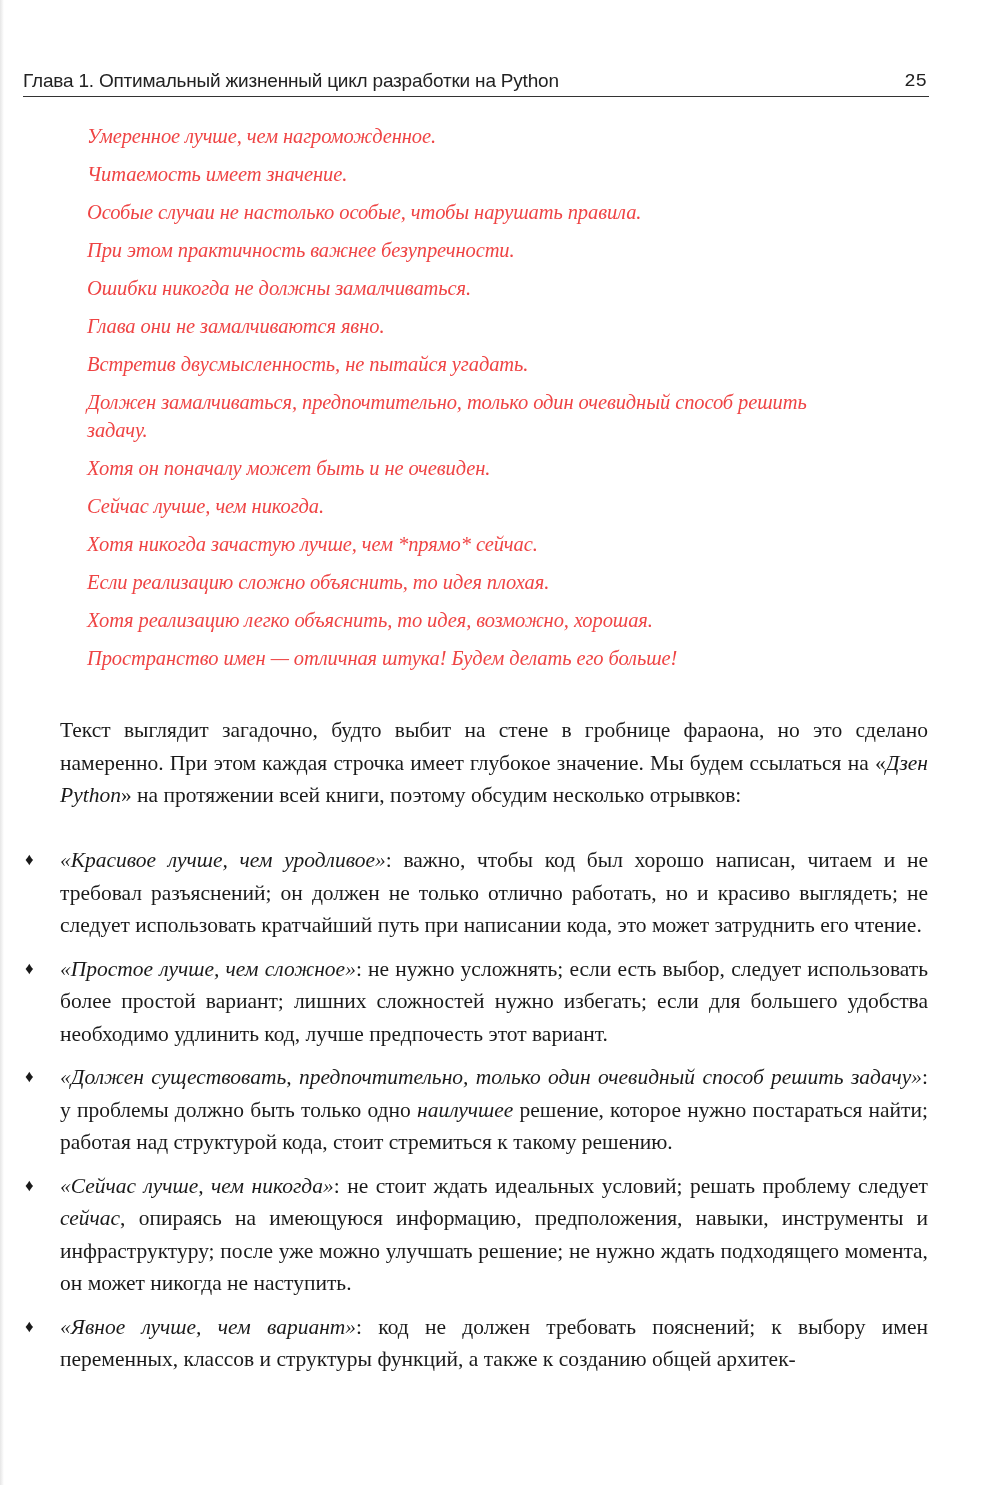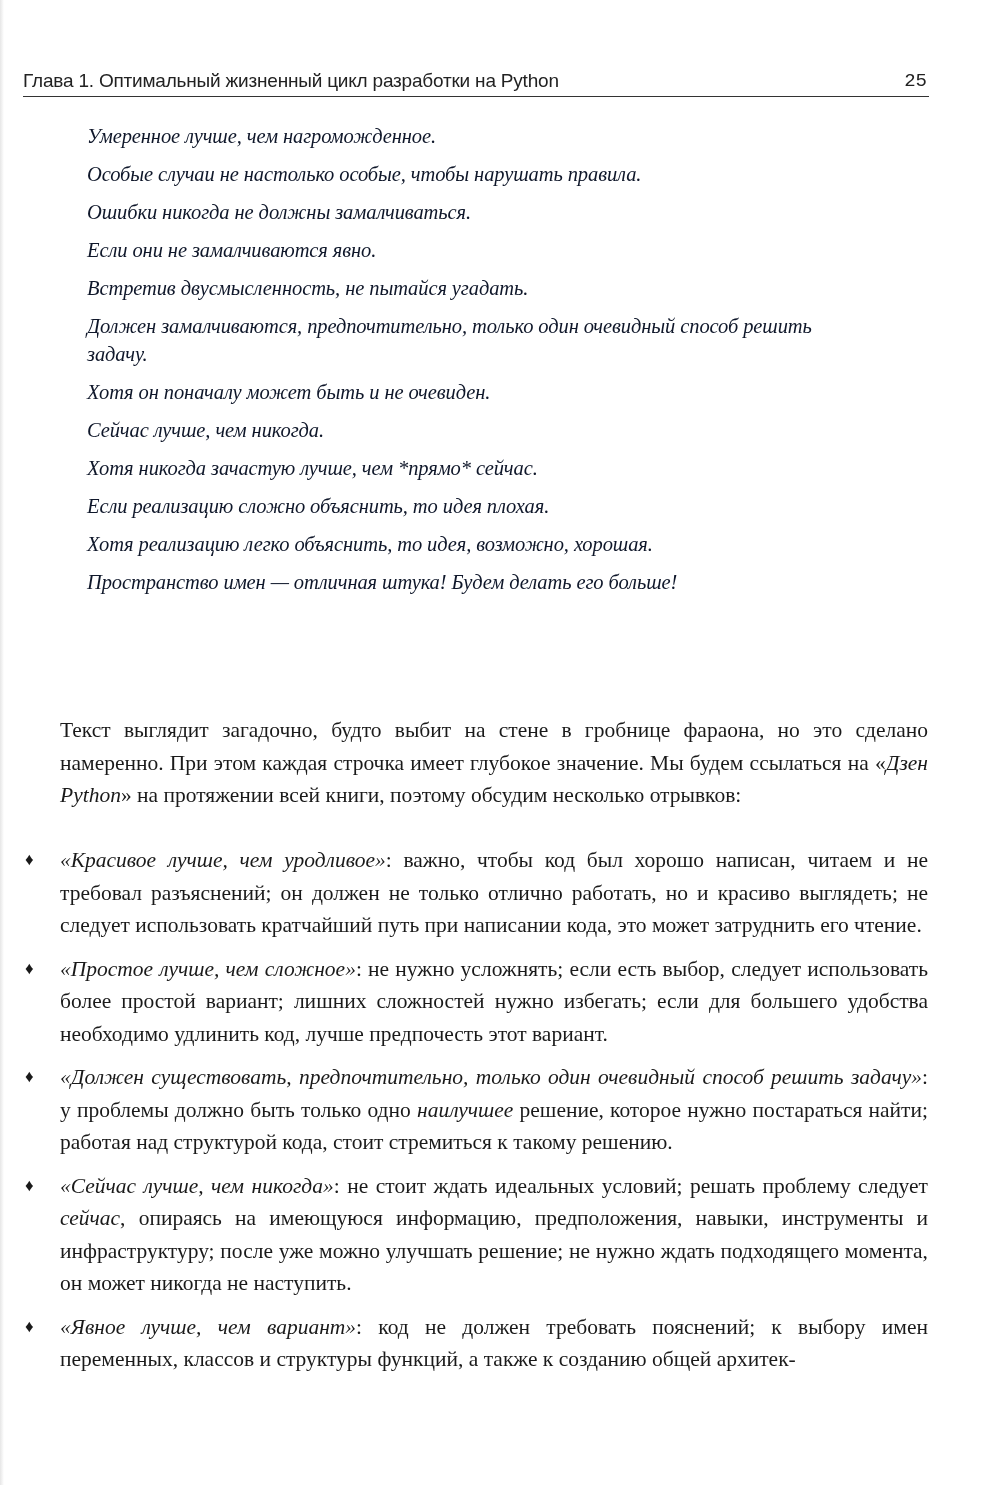--- a/index.html
+++ b/index.html
@@ -2,21 +2,21 @@
 <html><head>
 <meta charset="utf-8">
 <style>
   html, body { margin: 0; padding: 0; background: #ffffff; }
   body { width: 1000px; height: 1485px; position: relative; overflow: hidden; color: #1a1a1a; }
   .page { position: absolute; left: 0; top: 0; width: 1000px; height: 1184px; }
   .left-shadow { position: absolute; left: 0; top: 0; width: 4px; height: 1485px; background: linear-gradient(to right, #e6e6e6, #ffffff); }
   .header { position: absolute; left: 23px; top: 70px; width: 906px; height: 26px; border-bottom: 1.6px solid #333; }
   .header .title { position: absolute; left: 0; top: 0; font-family: "Liberation Sans", sans-serif; font-size: 19px; color: #222; letter-spacing: -0.2px; }
   .header .pagenum { position: absolute; right: 2px; top: 0; font-family: Liberation Mono, monospace; font-size: 19px; color: #222; }
-  .zen { position: absolute; left: 87px; top: 122px; width: 760px; font-family: "Liberation Serif", serif; font-style: italic; font-size: 20.5px; line-height: 28px; color: #0f172a; letter-spacing: -0.1px; }
+  .zen { position: absolute; left: 87px; top: 122px; width: 760px; font-family: "Liberation Serif", serif; font-style: italic; font-size: 20.5px; line-height: 28px; color: #ef4444; letter-spacing: -0.1px; }
   .zen .zline { margin: 0 0 10px 0; }
   .body-text { font-family: "Liberation Serif", serif; font-size: 21.5px; line-height: 32.5px; color: #1a1a1a; text-align: justify; }
   .para { position: absolute; left: 60px; top: 714px; width: 868px; }
   .bullets { position: absolute; left: 25px; top: 844px; width: 903px; }
   .bullet { position: relative; padding-left: 35px; margin-bottom: 11px; }
   .bullet .mark { position: absolute; left: 0; top: 0; font-size: 17px; line-height: 32px; color: #1a1a1a; }
   .it { font-style: italic; }
 </style>
 </head>
 <body>
@@ -24,25 +24,27 @@
 <div class="page">
   <div class="left-shadow"></div>
 
   <div class="header">
     <span class="title">Глава 1. Оптимальный жизненный цикл разработки на Python</span>
     <span class="pagenum">25</span>
   </div>
 
   <div class="zen">
     <div class="zline">Умеренное лучше, чем нагроможденное.</div>
+    <div class="zline">Читаемость имеет значение.</div>
     <div class="zline">Особые случаи не настолько особые, чтобы нарушать правила.</div>
+    <div class="zline">При этом практичность важнее безупречности.</div>
     <div class="zline">Ошибки никогда не должны замалчиваться.</div>
-    <div class="zline">Если они не замалчиваются явно.</div>
+    <div class="zline">Глава они не замалчиваются явно.</div>
     <div class="zline">Встретив двусмысленность, не пытайся угадать.</div>
-    <div class="zline" style="width:735px">Должен замалчиваются, предпочтительно, только один очевидный способ решить задачу.</div>
+    <div class="zline" style="width:735px">Должен замалчиваться, предпочтительно, только один очевидный способ решить задачу.</div>
     <div class="zline">Хотя он поначалу может быть и не очевиден.</div>
     <div class="zline">Сейчас лучше, чем никогда.</div>
     <div class="zline">Хотя никогда зачастую лучше, чем *прямо* сейчас.</div>
     <div class="zline">Если реализацию сложно объяснить, то идея плохая.</div>
     <div class="zline">Хотя реализацию легко объяснить, то идея, возможно, хорошая.</div>
     <div class="zline">Пространство имен — отличная штука! Будем делать его больше!</div>
   </div>
 
   <p class="body-text para" style="margin:0"><span>Текст выглядит загадочно, будто выбит на стене в гробнице фараона, но это сделано намеренно. При этом каждая строчка имеет глубокое значение. Мы будем ссылаться на «</span><span class="it">Дзен Python</span><span>» на протяжении всей книги, поэтому обсудим несколько отрывков:</span></p>
 

